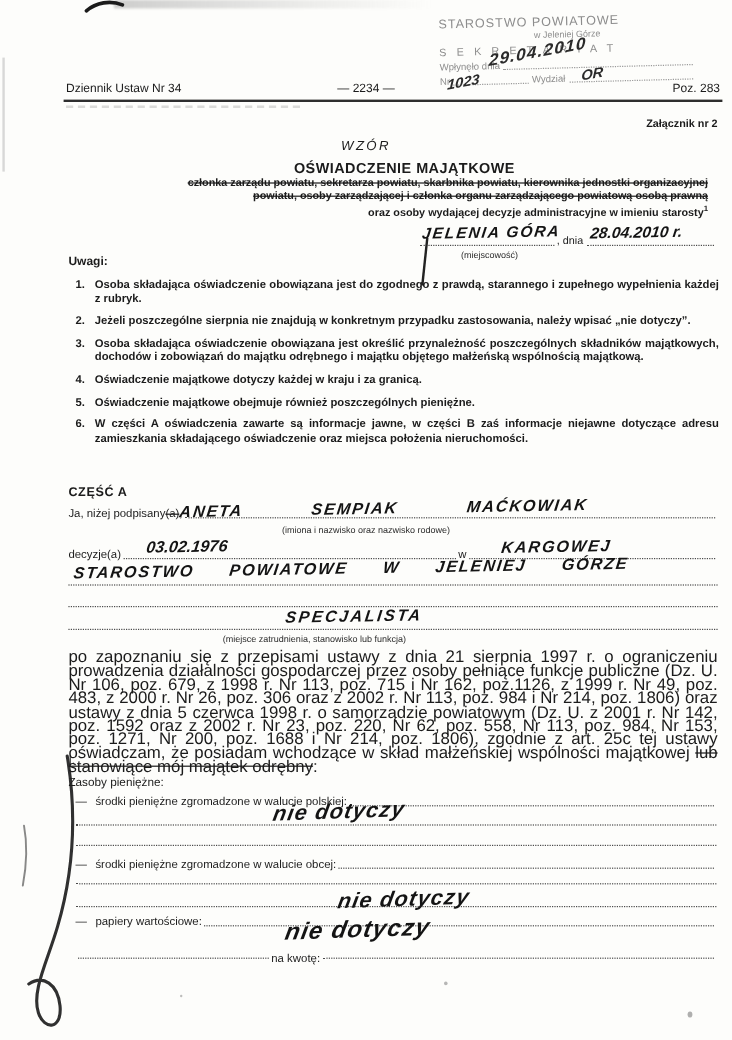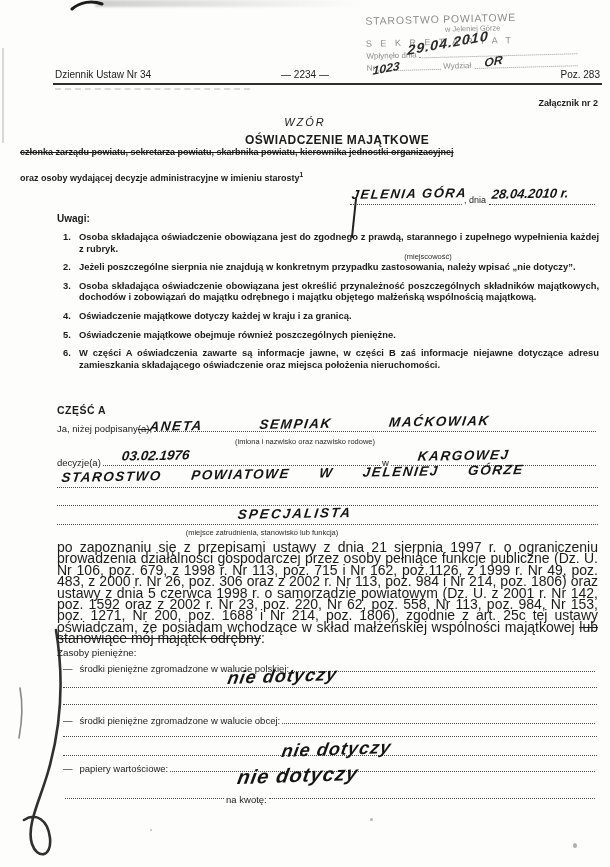--- a/index.html
+++ b/index.html
@@ -37,21 +37,21 @@
   .hjournal{position:absolute;left:55px;top:69px;font-size:10px;}
   .hcenter{position:absolute;left:0;top:69px;width:610px;text-align:center;font-size:10px;}
   .hpos{position:absolute;right:10px;top:69px;font-size:10px;}
   .hrule{position:absolute;left:53px;top:83px;width:549px;height:2.2px;background:#2e2e2e;}
   .hrule-smudge{position:absolute;left:55px;top:88px;width:195px;height:0;
     border-bottom:2px dashed #9a9a9a;opacity:.35;}
   .zalacznik{position:absolute;right:12px;top:98px;font-size:9px;font-weight:bold;}
   
   .wzor{position:absolute;left:0;top:116px;width:610px;text-align:center;font-size:11px;font-style:italic;letter-spacing:2px;}
   .title{position:absolute;left:16px;top:133px;width:610px;text-align:center;font-size:12px;font-weight:bold;letter-spacing:.4px;margin-left:16px;}
-  .sub{position:absolute;left:20px;width:570px;text-align:left;font-size:9px;font-weight:bold;line-height:11px;}
+  .sub{position:absolute;left:20px;width:570px;text-align:right;font-size:9px;font-weight:bold;line-height:11px;}
   .sub.struck{text-decoration:line-through;text-decoration-thickness:1.2px;}
   .sub.r1{top:147px;}
   .sub.r2{top:158px;}
   .sub.r3{top:169px;text-decoration:none;}
   sup{font-size:6.5px;}
   
   .hw{position:absolute;color:#141414;font-style:italic;font-weight:bold;transform:skewX(-8deg) rotate(-1deg);white-space:nowrap;}
   .hw.caps{letter-spacing:1.5px;}
   .hw.place{left:352px;top:186px;font-size:13px;}
   .hw.date{left:492px;top:186px;font-size:13px;}
@@ -64,21 +64,21 @@
   .hw.nd1{left:228px;top:666px;}
   .hw.nd2{left:282px;top:739px;}
   .hw.nd3{left:238px;top:764px;font-size:20px;}
   .j-tail{position:absolute;left:353px;top:198px;width:1.5px;height:40px;background:#222;transform:rotate(6deg);}
   
   .dotline{position:absolute;border-bottom:1.5px dotted #4a4a4a;height:0;}
   .dl-place{left:350px;top:204px;width:112px;}
   .dl-date{left:489px;top:204px;width:106px;}
   .dnia{position:absolute;left:464px;top:195px;font-size:9px;}
   .caption{position:absolute;font-size:7.5px;color:#2a2a2a;text-align:center;}
-  .cap-place{left:372px;top:208px;width:112px;margin-top:44px;}
+  .cap-place{left:352px;top:208px;width:112px;}
   .cap-name{left:140px;top:437px;width:330px;}
   .cap-employ{left:0;top:528px;width:524px;}
   
   .uwagi-label{position:absolute;left:57px;top:213px;font-size:10px;font-weight:bold;}
   .uwagi{position:absolute;left:63px;top:231px;width:536px;}
   .uwaga{display:flex;margin-bottom:7px;font-size:9.4px;line-height:11.6px;font-weight:bold;}
   .uwaga .num{width:16px;flex:none;}
   .uwaga .txt{flex:1;text-align:justify;}
   .uline{}
   
@@ -151,20 +151,21 @@
   <div class="hjournal">Dziennik Ustaw Nr 34</div>
   <div class="hcenter">— 2234 —</div>
   <div class="hpos">Poz. 283</div>
   <div class="hrule"></div>
   <div class="hrule-smudge"></div>
   <div class="zalacznik">Załącznik nr 2</div>
 
   <div class="wzor">WZÓR</div>
   <div class="title">OŚWIADCZENIE MAJĄTKOWE</div>
   <div class="sub struck r1">członka zarządu powiatu, sekretarza powiatu, skarbnika powiatu, kierownika jednostki organizacyjnej</div>
+  <div class="sub struck r2">powiatu, osoby zarządzającej i członka organu zarządzającego powiatową osobą prawną</div>
   <div class="sub r3">
     <span>oraz osoby wydającej decyzje administracyjne w imieniu starosty</span><sup>1</sup>
   </div>
 
   <span class="hw caps place">JELENIA GÓRA</span>
   <div class="dotline dl-place"></div>
   <span class="dnia">, dnia</span>
   <span class="hw date">28.04.2010 r.</span>
   <div class="dotline dl-date"></div>
   <div class="caption cap-place">(miejscowość)</div>

